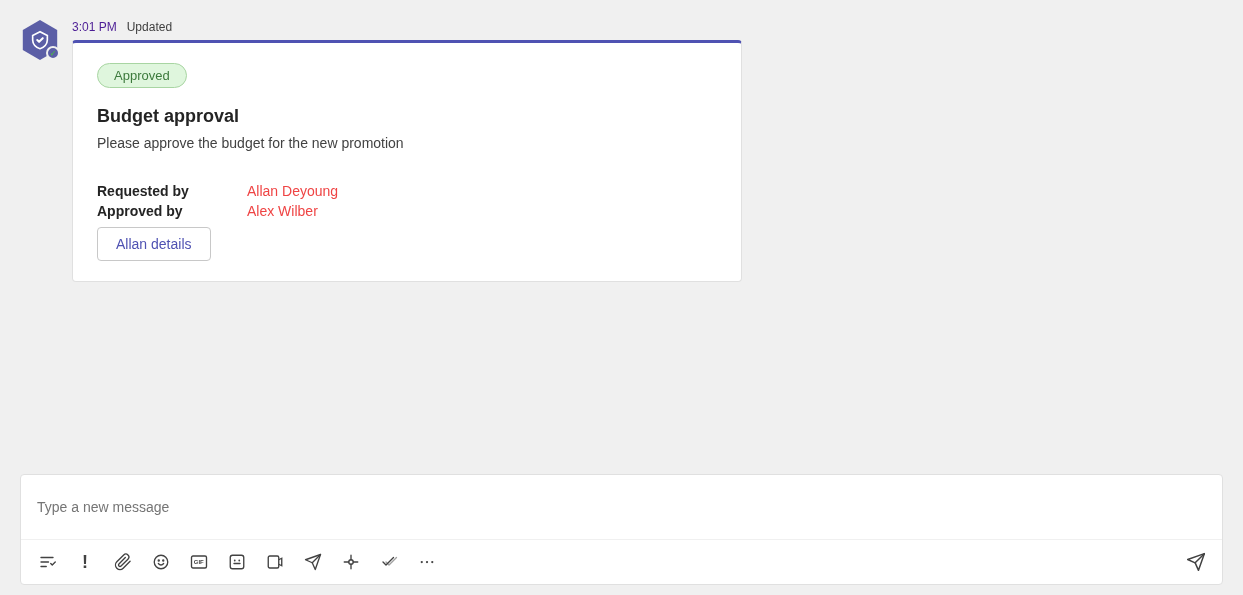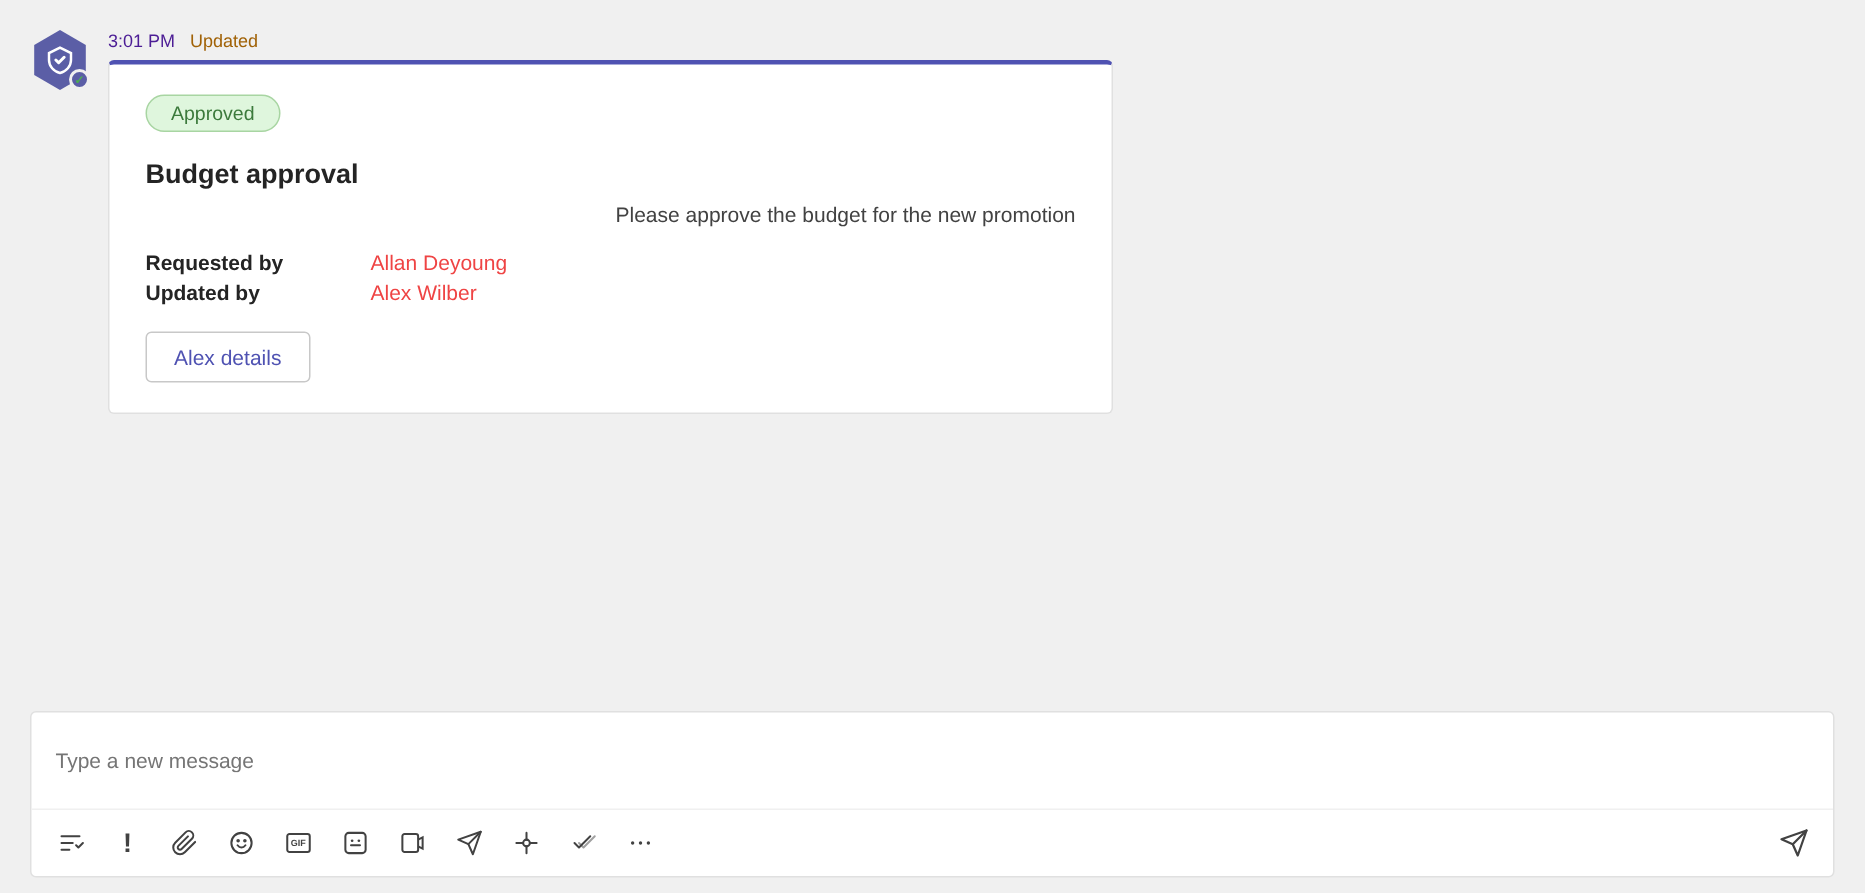--- a/index.html
+++ b/index.html
@@ -82,21 +82,21 @@
       color: #242424;
     }
 
     .message-time {
       font-size: 12px;
       color: #4c1d95;
     }
 
     .message-updated {
       font-size: 12px;
-      color: #a16207;
+      color: #404040;
     }
 
     
     .approval-card {
       background-color: #ffffff;
       border: 1px solid #e0e0e0;
       border-top: 3px solid #4f52b2;
       border-radius: 4px;
       padding: 20px 24px;
       max-width: 670px;
@@ -118,29 +118,28 @@
       font-size: 18px;
       font-weight: 700;
       color: #242424;
       margin-bottom: 8px;
       margin-top: 18px;
     }
 
     .card-description {
       font-size: 14px;
       color: #424242;
-      margin-bottom: 16px;
-      text-align: right;
+      margin-bottom: 32px;
     }
 
     .card-fields {
       display: grid;
       grid-template-columns: 150px 1fr;
       row-gap: 4px;
-      margin-bottom: 18px;
+      margin-bottom: 8px;
     }
 
     .field-label {
       font-size: 14px;
       font-weight: 700;
       color: #242424;
     }
 
     .field-value {
       font-size: 14px;
@@ -251,25 +250,25 @@
     <div class="approval-card">
       <div class="approved-badge">Approved</div>
 
       <div class="card-title">Budget approval</div>
 
       <div class="card-description">Please approve the budget for the new promotion</div>
 
       <div class="card-fields">
         <span class="field-label">Requested by</span>
         <span class="field-value">Allan Deyoung</span>
-        <span class="field-label">Updated by</span>
+        <span class="field-label">Approved by</span>
         <span class="field-value">Alex Wilber</span>
       </div>
 
-      <button class="view-details-btn">Alex details</button>
+      <button class="view-details-btn">Allan details</button>
     </div>
   </div>
 </div>
 
 <div class="message-input-area">
   <div class="message-input-box">
     <input type="text" class="message-input-field" placeholder="Type a new message" style="">
     <div class="message-toolbar">
 
       <div class="toolbar-icon">

